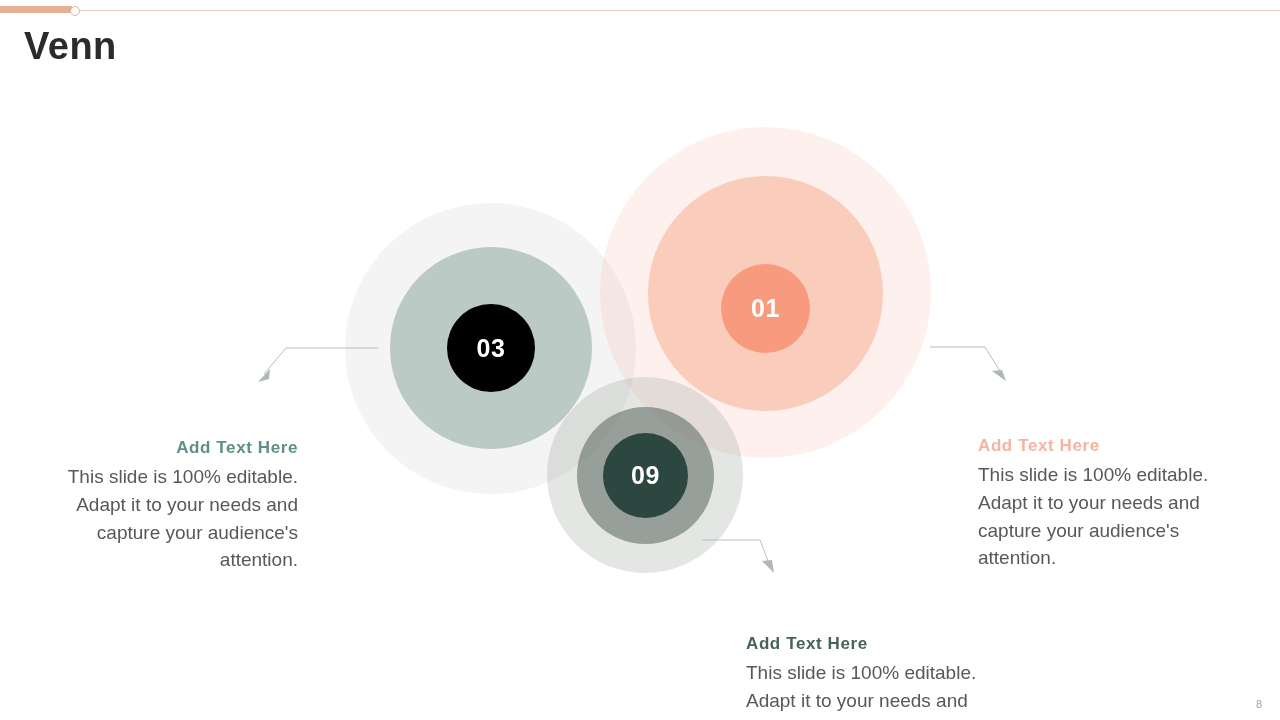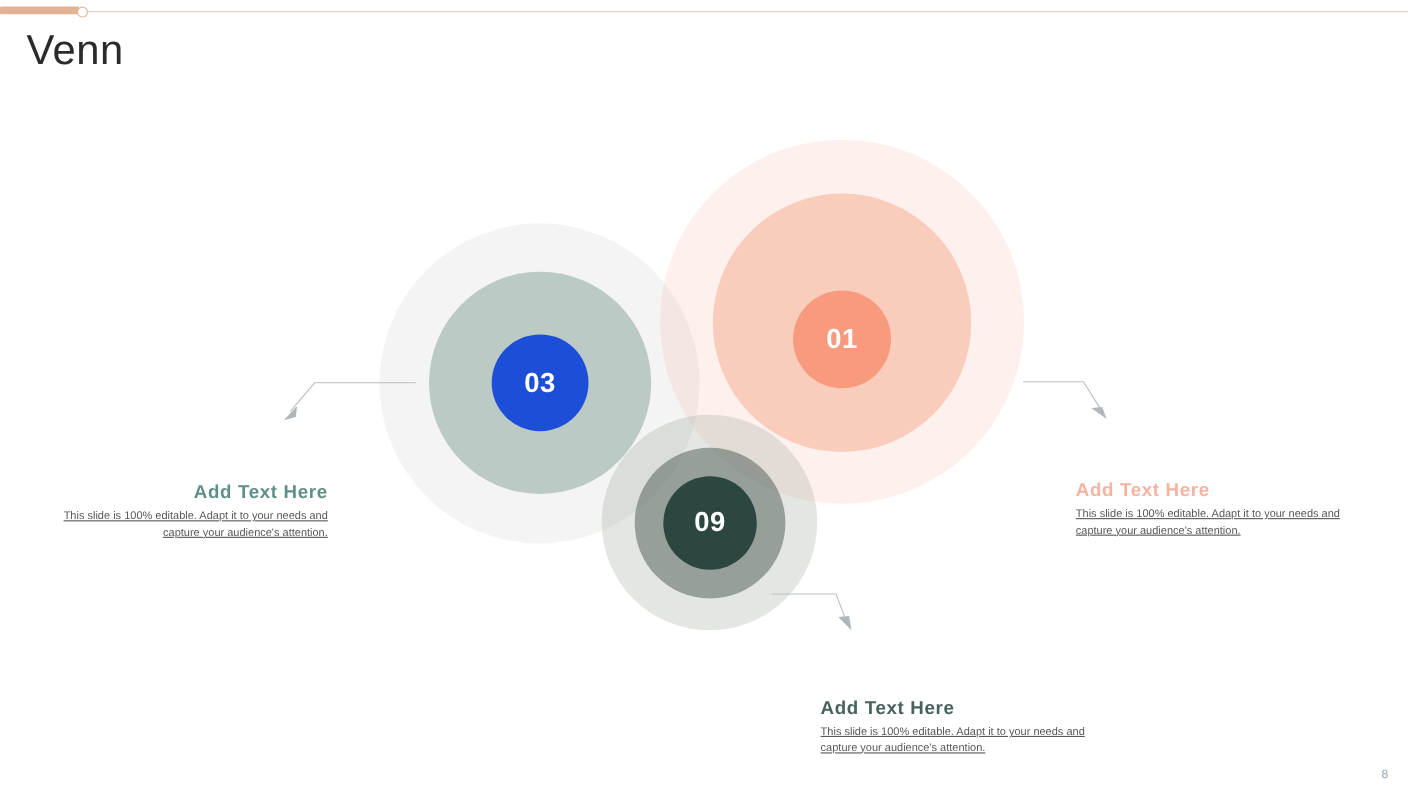--- a/index.html
+++ b/index.html
@@ -22,37 +22,37 @@
     background:#e3b193;border-radius:1px;
   }
   .top-marker{
     position:absolute;left:70px;top:6px;width:8px;height:8px;
     border:1px solid #e0b79f;border-radius:50%;background:#ffffff;
   }
 
   
   .page-title{
     position:absolute;left:24px;top:27px;
-    font-size:38px;font-weight:normal;color:#2b2b2b;
+    font-size:38px;font-weight:bold;color:#2b2b2b;
     letter-spacing:0.5px;line-height:1;
   }
 
   
   .venn-stage{position:absolute;left:0;top:0;width:1280px;height:720px;}
   .circle{position:absolute;border-radius:50%;}
 
   
   .c01-outer{left:600px;top:127px;width:331px;height:331px;background:rgba(248,168,140,0.16);}
   .c01-mid{left:648px;top:176px;width:235px;height:235px;background:rgba(246,152,121,0.42);}
   .c01-inner{left:721px;top:264px;width:89px;height:89px;background:#f79a7d;}
 
   
   .c03-outer{left:345px;top:203px;width:291px;height:291px;background:rgba(120,130,124,0.09);}
   .c03-mid{left:390px;top:247px;width:202px;height:202px;background:rgba(139,163,157,0.52);}
-  .c03-inner{left:447px;top:304px;width:88px;height:88px;background:#1d4ed8;}
+  .c03-inner{left:447px;top:304px;width:88px;height:88px;background:#000000;}
 
   
   .c02-outer{left:547px;top:377px;width:196px;height:196px;background:rgba(131,140,134,0.22);}
   .c02-mid{left:577px;top:407px;width:137px;height:137px;background:rgba(103,115,110,0.62);}
   .c02-inner{left:603px;top:433px;width:85px;height:85px;background:#2c4640;}
 
   .circle-number{
     position:absolute;inset:0;display:flex;align-items:center;justify-content:center;
     color:#ffffff;font-size:25px;font-weight:bold;letter-spacing:0.5px;
   }
@@ -60,21 +60,21 @@
   
   .connector{position:absolute;overflow:visible;}
 
   
   .txt-block{position:absolute;margin-top:47px;}
   .txt-head{
     font-size:17px;font-weight:bold;letter-spacing:0.6px;
     margin:0 0 4px 0;line-height:1.3;
   }
   .txt-body{
-    font-size:10px;color:#585858;line-height:1.46;margin:0;text-decoration:underline;
+    font-size:19px;color:#585858;line-height:1.46;margin:0;
   }
 
   .block-left{left:40px;top:390px;width:258px;text-align:right;}
   .block-right{left:978px;top:388px;width:250px;text-align:left;}
   .block-bottom{left:746px;top:586px;width:250px;text-align:left;}
 
   
   .page-num{
     position:absolute;right:18px;bottom:10px;
     font-size:11px;color:#9aa7b0;

